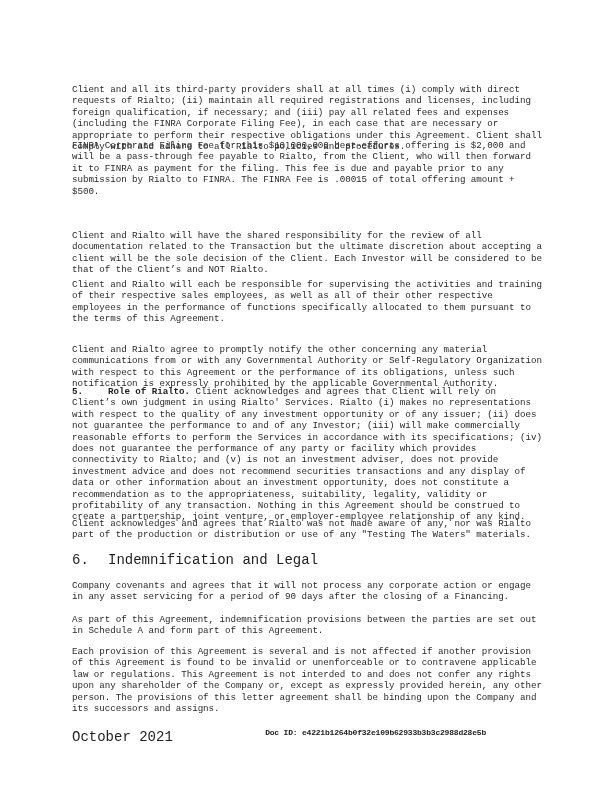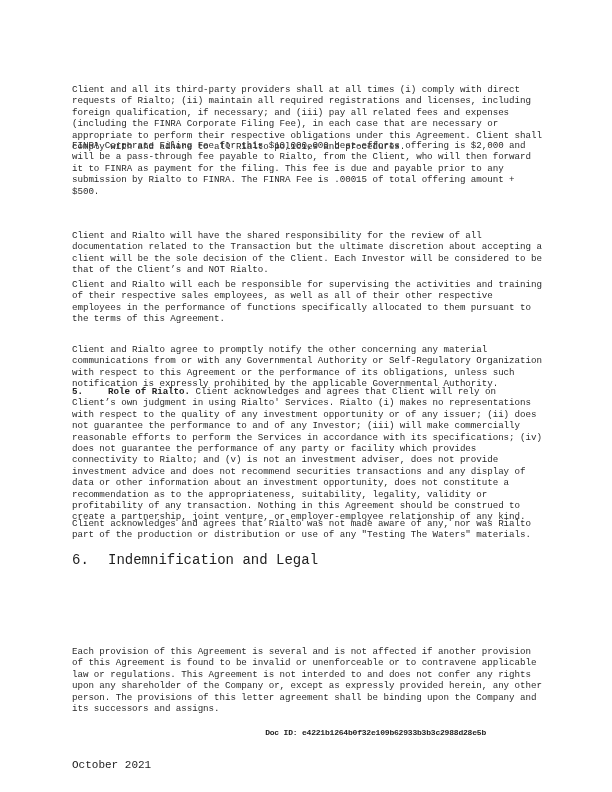--- a/index.html
+++ b/index.html
@@ -11,21 +11,21 @@
     .para {
       position: absolute; left: 72px; width: 470px;
       font-size: 9.2px; line-height: 11.4px; margin: 0;
       letter-spacing: -0.05px;
     }
     .heading { position: absolute; left: 72px; font-size: 14px; line-height: 11.4px; margin: 0; color: #1e1e1e; }
     .heading .num { display: inline-block; width: 36px; }
     .heading .title { font-weight: bold; }
     .heading.plain .title { font-weight: normal; }
     .inline-bold { font-weight: bold; color: #1e1e1e; }
-    .footer-date { position: absolute; left: 72px; top: 759px; font-size: 11px; color: #222; }
+    .footer-date { position: absolute; left: 72px; top: 729px; font-size: 14px; color: #222; }
     .doc-id { position: absolute; right: 10px; top: 728px; font-size: 8px; font-weight: bold; color: #222; letter-spacing: -0.2px; }
   </style>
 </head>
 <body>
 
 <div class="page">
 
   <p class="para" style="top:84px;">Client and all its third-party providers shall at all times (i) comply with direct requests of Rialto; (ii) maintain all required registrations and licenses, including foreign qualification, if necessary; and (iii) pay all related fees and expenses (including the FINRA Corporate Filing Fee), in each case that are necessary or appropriate to perform their respective obligations under this Agreement.  Client shall comply with and adhere to all Rialto policies and procedures.</p>
 
   <p class="para" style="top:140px;">FINRA Corporate Filing Fee for this $10,000,000 best-efforts offering is $2,000 and will be a pass-through fee payable to Rialto, from the Client, who will then forward it to FINRA as payment for the filing. This fee is due and payable prior to any submission by Rialto to FINRA.  The FINRA Fee is .00015 of total offering amount + $500.</p>
@@ -39,20 +39,22 @@
   <p class="para" style="top:386px;">
     <span class="inline-bold" style="display:inline-block;width:36px;">5.</span><span class="inline-bold">Role of Rialto.</span><span>  Client acknowledges and agrees that Client will rely on Client’s own judgment in using Rialto' Services.  Rialto (i) makes no representations with respect to the quality of any investment opportunity or of any issuer; (ii) does not guarantee the performance to and of any Investor; (iii) will make commercially reasonable efforts to perform the Services in accordance with its specifications; (iv) does not guarantee the performance of any party or facility which provides connectivity to Rialto; and (v) is not an investment adviser, does not provide investment advice and does not recommend securities transactions and any display of data or other information about an investment opportunity, does not constitute a recommendation as to the appropriateness, suitability, legality, validity or profitability of any transaction.  Nothing in this Agreement should be construed to create a partnership, joint venture, or employer-employee relationship of any kind.</span>
   </p>
 
   <p class="para" style="top:518px;">Client acknowledges and agrees that Rialto was not made aware of any, nor was Rialto part of the production or distribution or use of any "Testing The Waters" materials.</p>
 
   <div class="heading plain" style="top:555px;">
     <span class="num">6.</span><span class="title">Indemnification and Legal</span>
   </div>
 
+  <p class="para" style="top:580px;">Company covenants and agrees that it will not process any corporate action or engage in any asset servicing for a period of 90 days after the closing of a Financing.</p>
 
+  <p class="para" style="top:614px;">As part of this Agreement, indemnification provisions between the parties are set out in Schedule A and form part of this Agreement.</p>
 
   <p class="para" style="top:646px;">Each provision of this Agreement is several and is not affected if another provision of this Agreement is found to be invalid or unenforceable or to contravene applicable law or regulations.  This Agreement is not interded to and does not confer any rights upon any shareholder of the Company or, except as expressly provided herein, any other person.  The provisions of this letter agreement shall be binding upon the Company and its successors and assigns.</p>
 
   <div class="footer-date">October 2021</div>
 
   <div class="doc-id">Doc ID: e4221b1264b0f32e109b62933b3b3c2988d28e5b</div>
 </div>
 
 </body></html>

